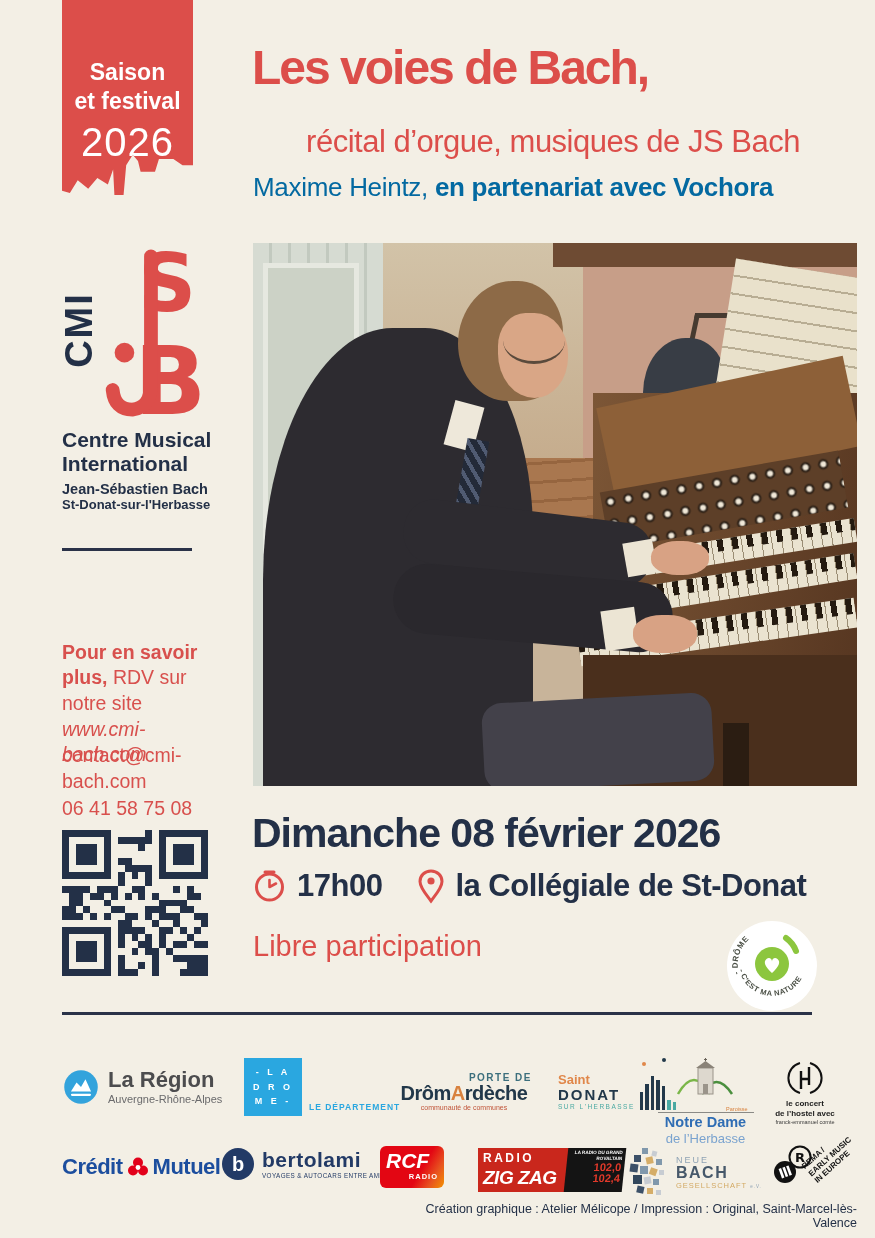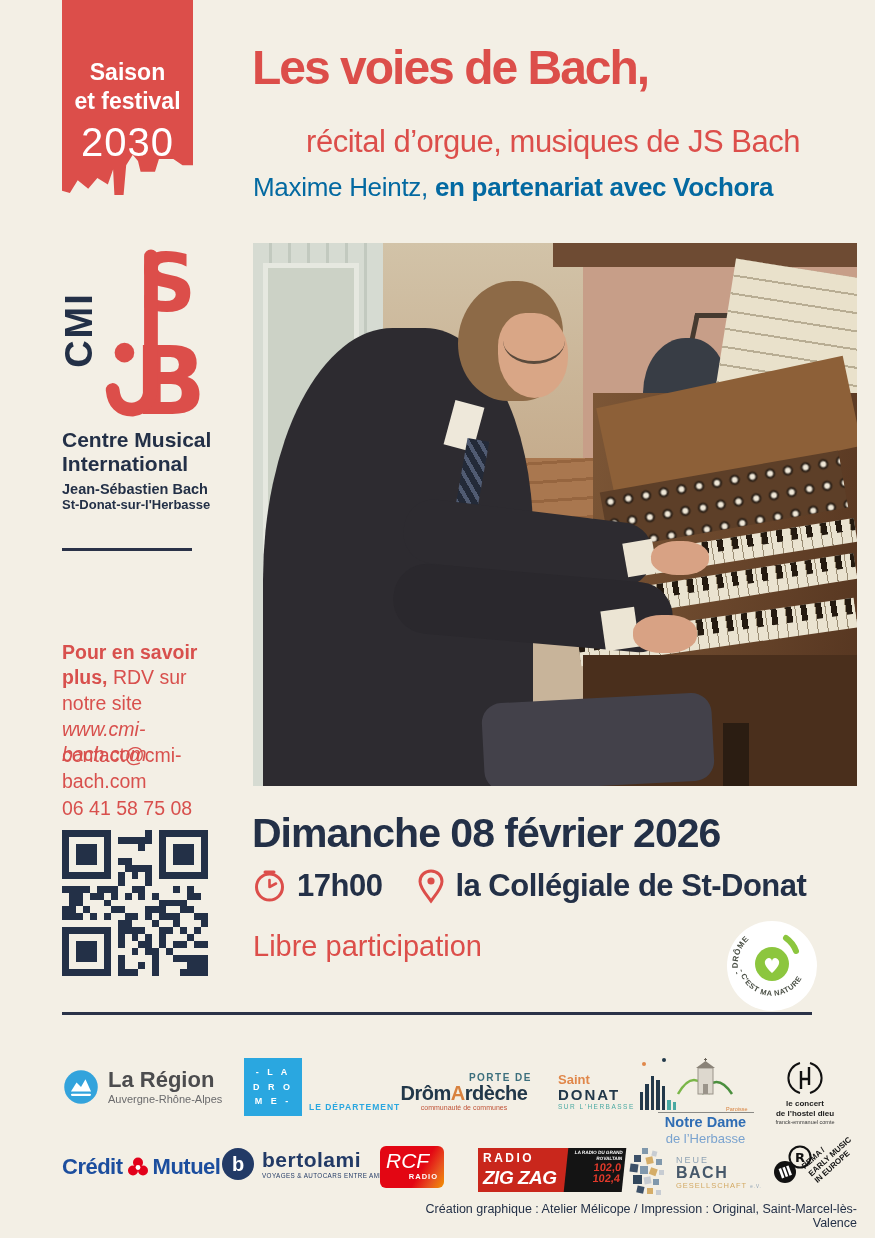--- a/index.html
+++ b/index.html
@@ -129,21 +129,21 @@
   .lg-cm{left:62px;top:1154px;display:flex;align-items:center;gap:3px;}
   .cm-t{font-size:22px;font-weight:bold;color:#1c4e9e;letter-spacing:-0.5px;}
   .lg-bert{left:222px;top:1148px;display:flex;align-items:center;gap:8px;}
   .bert-circle{width:32px;height:32px;border-radius:50%;background:#223a66;color:#fff;
     display:flex;align-items:center;justify-content:center;font-size:20px;font-weight:bold;}
   .bert-name{font-size:21px;font-weight:bold;color:#223a66;line-height:1;letter-spacing:0.5px;}
   .bert-sub{font-size:6.3px;color:#223a66;letter-spacing:0.4px;margin-top:2px;}
   .lg-rcf{left:380px;top:1146px;width:64px;height:42px;border-radius:6px;
     background:linear-gradient(120deg,#e30613 62%,#e8541f 82%,#f39200 100%);
     color:#fff;padding:3px 6px;box-sizing:border-box;}
-  .rcf-name{font-size:21px;font-weight:normal;font-style:italic;line-height:1.1;}
+  .rcf-name{font-size:21px;font-weight:bold;font-style:italic;line-height:1.1;}
   .rcf-sub{font-size:7.5px;font-weight:bold;text-align:right;letter-spacing:1px;}
   .lg-zz{left:478px;top:1148px;display:flex;height:44px;}
   .zz-left{width:92px;background:#c9271c;color:#fff;padding:3px 5px;box-sizing:border-box;}
   .zz-radio{font-size:12px;font-weight:bold;letter-spacing:2.5px;}
   .zz-name{font-size:19px;font-weight:bold;font-style:italic;letter-spacing:-0.5px;margin-top:2px;}
   .zz-right{width:58px;background:#141414;color:#fff;transform:skewX(-6deg);margin-left:-4px;
     padding:2px 3px;box-sizing:border-box;text-align:right;}
   .zz-tag{font-size:4.6px;font-weight:bold;line-height:1.3;}
   .zz-f{font-size:11px;font-weight:bold;color:#e0392a;line-height:1.05;}
   .lg-nb{left:628px;top:1146px;display:flex;align-items:center;gap:6px;}
@@ -158,21 +158,21 @@
   .credit{left:400px;top:1202px;width:457px;text-align:right;font-size:12.5px;color:#233047;}
 </style>
 </head>
 <body>
 
 <div class="poster">
 
   <div class="abs banner">
     <div class="b1">Saison</div>
     <div class="b2">et festival</div>
-    <div class="byear">2030</div>
+    <div class="byear">2026</div>
   </div>
 
   <div class="abs cmi-vert">CMI</div>
   <svg class="abs jsb" width="108" height="182" viewBox="0 0 110 182">
     <text x="44" y="68" font-family="DejaVu Sans, sans-serif" font-weight="bold" font-size="82" fill="#DC4E4A">S</text>
     <text x="40" y="172" font-family="DejaVu Sans, sans-serif" font-weight="bold" font-size="96" fill="#DC4E4A">B</text>
     <path d="M 57 12 V 142 Q 57 166 38 168 Q 20 168 18 148" stroke="#DC4E4A" stroke-width="14" fill="none" stroke-linecap="round"></path>
     <circle cx="30" cy="110" r="10" fill="#DC4E4A"></circle>
   </svg>
   <div class="abs cmi-names">
@@ -545,21 +545,21 @@
     <div class="nd-2">de l’Herbasse</div>
   </div>
 
   <div class="lg lg-hd">
     <svg width="36" height="36" viewBox="0 0 36 36" style="display:block;margin:0 auto 3px">
       <path d="M13 3 A 15.5 15.5 0 0 0 13 33" stroke="#111" stroke-width="2" fill="none"></path>
       <path d="M23 3 A 15.5 15.5 0 0 1 23 33" stroke="#111" stroke-width="2" fill="none"></path>
       <path d="M14 11 V 29 M 22 7 V 25 M 14 19 H 22" stroke="#111" stroke-width="2.4" fill="none"></path>
     </svg>
     <div class="hd-l1">le concert</div>
-    <div class="hd-l2">de l’hostel dieu</div>
+    <div class="hd-l2">de l’hostel avec</div>
     <div class="hd-l3">franck-emmanuel comte</div>
   </div>
 
   <div class="lg lg-cm">
     <span class="cm-t">Crédit</span>
     <svg width="24" height="24" viewBox="0 0 24 24">
       <circle cx="12" cy="7.5" r="5" fill="#e2001a"></circle>
       <circle cx="7" cy="15.5" r="5" fill="#e2001a"></circle>
       <circle cx="17" cy="15.5" r="5" fill="#e2001a"></circle>
       <circle cx="12" cy="12.5" r="2.4" fill="#fff"></circle>

